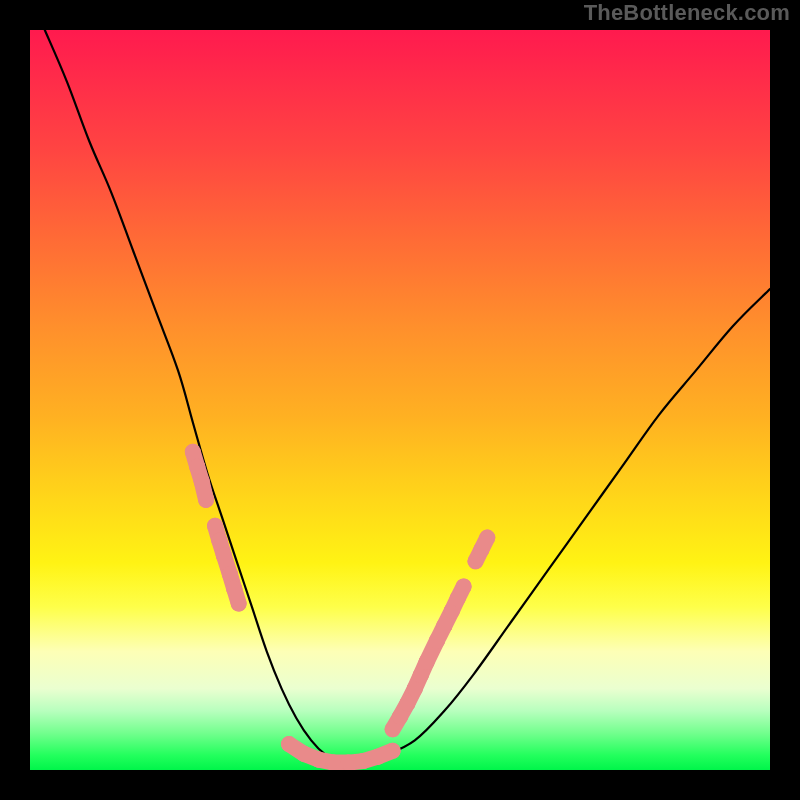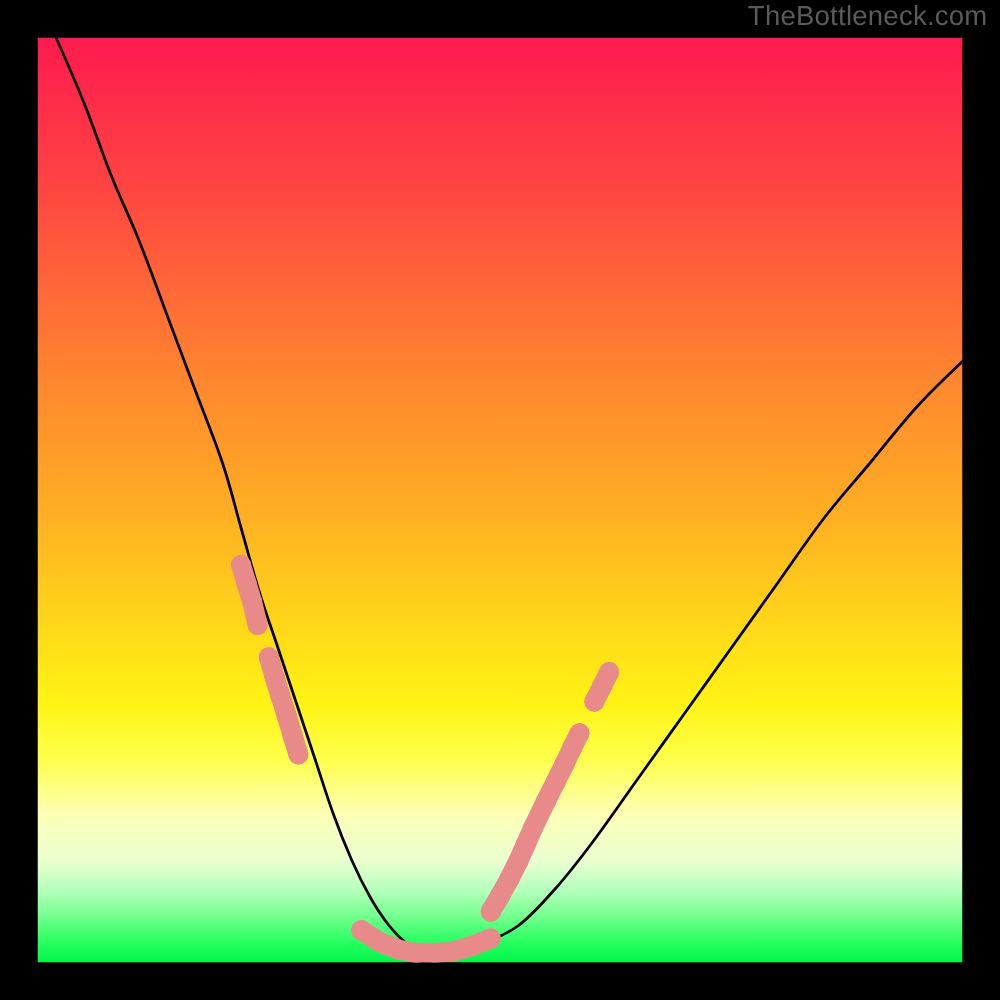--- a/index.html
+++ b/index.html
@@ -51,21 +51,21 @@
       #23ff5d 98%,
       #00f54a 100%
     );
   }
   .watermark {
     position: absolute;
     top: 0;
     right: 10px;
     color: #5a5a5a;
     font-size: 22px;
-    font-weight: 400;
+    font-weight: 700;
     letter-spacing: 0.2px;
     user-select: none;
   }
   svg.curve {
     position: absolute;
     top: 0;
     left: 0;
     width: 740px;
     height: 740px;
   }

